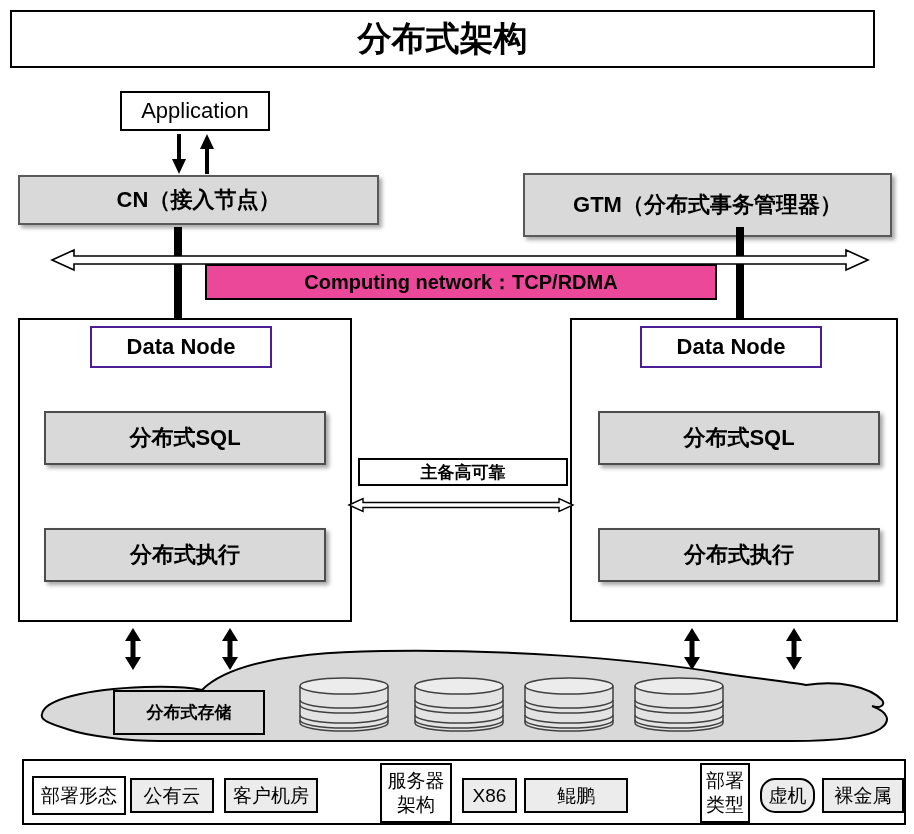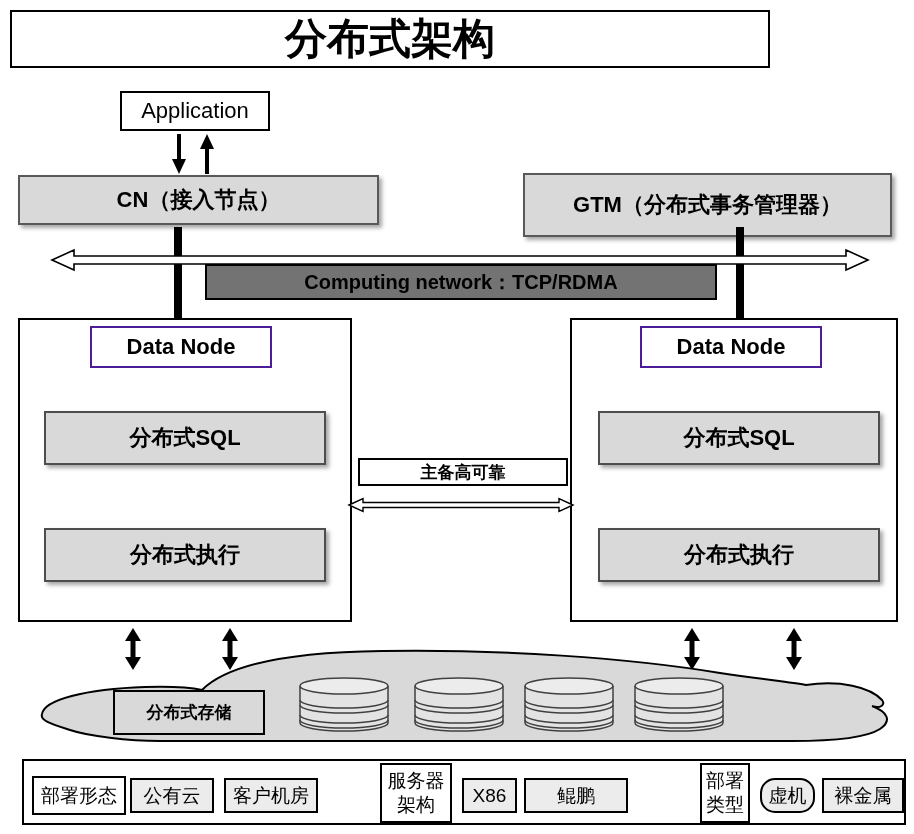--- a/index.html
+++ b/index.html
@@ -2,30 +2,30 @@
 <html><head>
 <meta charset="utf-8">
 <style>
   html,body{margin:0;padding:0;background:#fff;}
   .page{
     position:relative;width:914px;height:834px;background:#fff;overflow:hidden;
     font-family:"Liberation Sans","DejaVu Sans",sans-serif;color:#000;
   }
   .abs{position:absolute;box-sizing:border-box;}
   .center{display:flex;align-items:center;justify-content:center;text-align:center;}
-  .title-box{left:10px;top:10px;width:760px;height:58px;border:2px solid #000;
-    font-size:42px;font-weight:bold;}
+  .title-box{left:10px;top:10px;width:865px;height:58px;border:2px solid #000;
+    font-size:34px;font-weight:bold;}
   .app-box{left:120px;top:91px;width:150px;height:40px;border:2px solid #000;
     font-size:22px;background:#fff;}
   .gray-bar{background:#d9d9d9;border:2px solid #595959;box-shadow:3px 3px 4px rgba(0,0,0,.35);
     font-size:22px;font-weight:bold;}
   .cn-box{left:18px;top:175px;width:361px;height:50px;}
   .gtm-box{left:523px;top:173px;width:369px;height:64px;}
   .vline{background:#000;width:8px;}
-  .net-label{left:205px;top:264px;width:512px;height:36px;border:2px solid #000;background:#737373;
+  .net-label{left:205px;top:264px;width:512px;height:36px;border:2px solid #000;background:#ec4899;
     font-size:20px;font-weight:bold;}
   .dn-container{top:318px;width:334px;height:304px;border:2px solid #000;background:#fff;}
   .dn-label{top:6px;width:182px;height:42px;border:2px solid #4c1d95;background:#fff;
     font-size:22px;font-weight:bold;}
   .module{width:282px;height:54px;background:#d9d9d9;border:2px solid #4d4d4d;
     box-shadow:3px 3px 4px rgba(0,0,0,.35);font-size:22px;font-weight:bold;}
   .ha-box{left:358px;top:458px;width:210px;height:28px;border:2px solid #000;background:#fff;
     font-size:17px;font-weight:bold;}
   .storage-box{left:113px;top:690px;width:152px;height:45px;background:#d9d9d9;
     border:2px solid #000;font-size:17px;font-weight:bold;}

